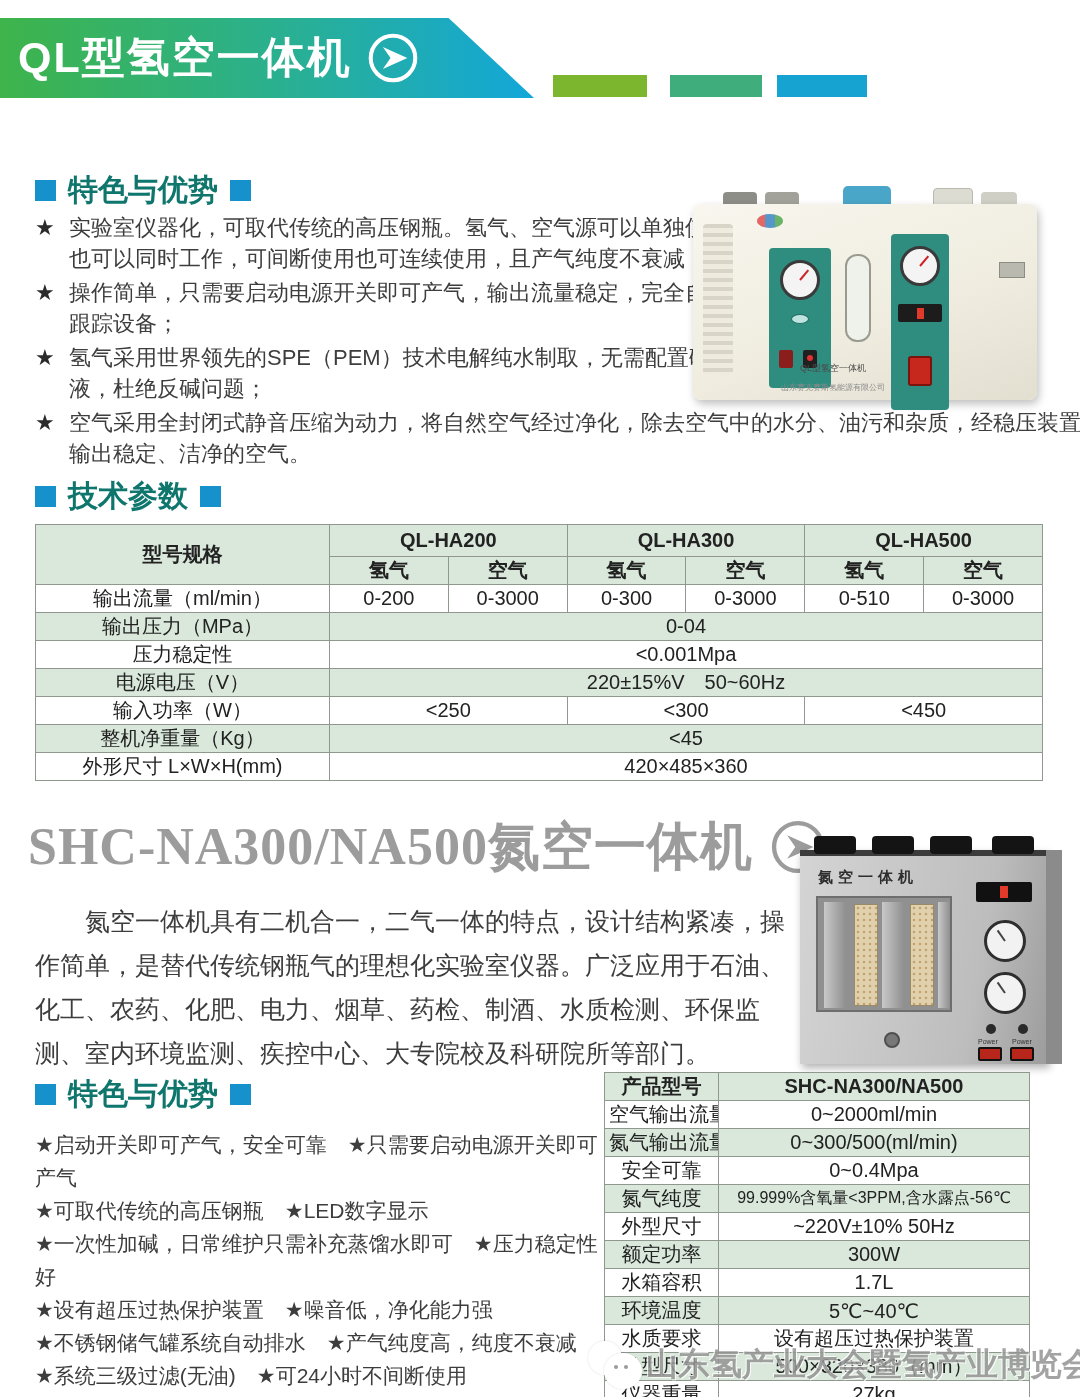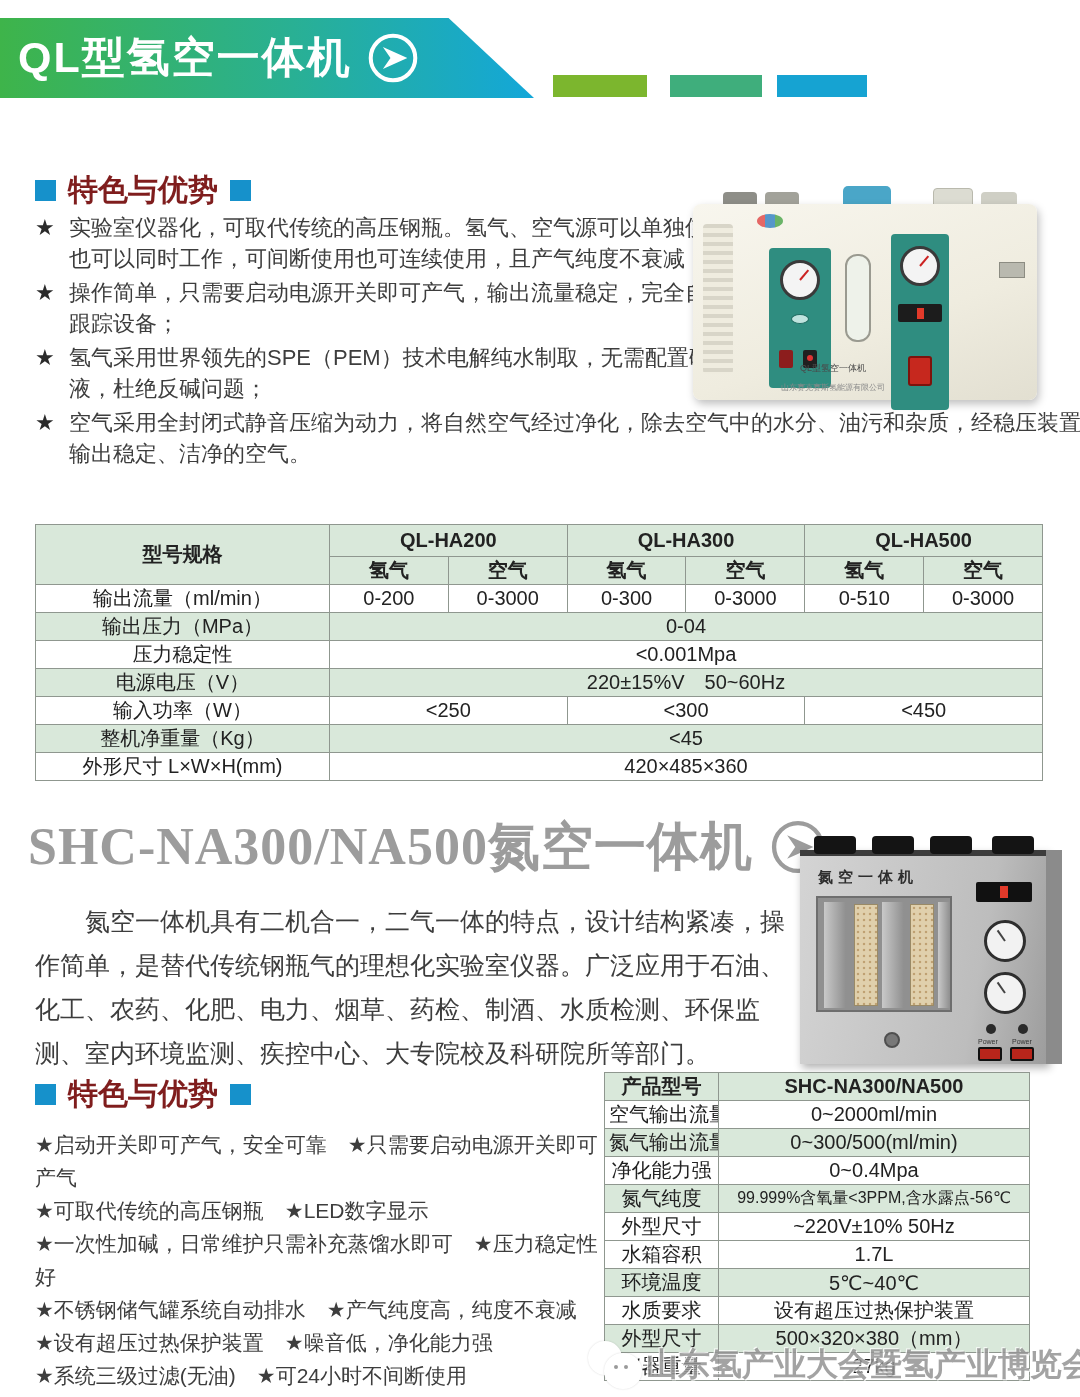--- a/index.html
+++ b/index.html
@@ -13,21 +13,21 @@
           display:flex;align-items:center;padding-left:18px;box-sizing:border-box;gap:14px;}
   .banner-title{font-size:43px;font-weight:bold;color:#fff;letter-spacing:2px;white-space:nowrap;}
   .banner-arrow{width:54px;height:54px;color:#fff;flex:0 0 auto;}
   .deco{position:absolute;top:69px;height:22px;}
   .deco.d1{left:553px;width:94px;background:#7cb62e;}
   .deco.d2{left:670px;width:92px;background:#3fae7c;}
   .deco.d3{left:777px;width:90px;background:#16a3d2;}
 
   
   .sec-head{position:absolute;display:flex;align-items:center;gap:12px;
-            font-size:30px;font-weight:bold;color:#7f1d1d;}
+            font-size:30px;font-weight:bold;color:#0f766e;}
   .sq{width:21px;height:21px;background:#1691cb;display:inline-block;}
 
   
   .feat1{position:absolute;left:35px;top:206px;width:1020px;list-style:none;margin:0;padding:0;}
   .feat1 li{position:relative;padding-left:34px;font-size:22px;line-height:31px;color:#3d3d3d;
             margin-bottom:3px;width:668px;}
   .feat1 li.wide{width:1014px;}
   .feat1 .star{position:absolute;left:0;top:0;color:#2b2b2b;}
 
   .feat2{position:absolute;left:35px;top:1122px;width:578px;list-style:none;margin:0;padding:0;}
@@ -192,20 +192,25 @@
             <i></i>
           </div>
         <div class="m1-rock"></div>
       </div>
       <div class="m1-port"></div>
       <div class="m1-label">QL型氢空一体机</div>
       <div class="m1-co">山东赛克赛斯氢能源有限公司</div>
     </div>
   </div>
 
+  <div class="sec-head" style="left:35px;top:470px;">
+    <span class="sq"></span>
+    <span>技术参数</span>
+    <span class="sq"></span>
+  </div>
 
   <table class="t1">
     <colgroup>
         <col style="width:294px">
         <col>
         <col>
         <col>
         <col>
         <col>
         <col>
@@ -307,22 +312,22 @@
   <div class="sec-head" style="left:35px;top:1068px;">
     <span class="sq"></span>
     <span>特色与优势</span>
     <span class="sq"></span>
   </div>
 
   <ul class="feat2">
     <li>★启动开关即可产气，安全可靠　★只需要启动电源开关即可产气</li>
     <li>★可取代传统的高压钢瓶　★LED数字显示</li>
     <li>★一次性加碱，日常维护只需补充蒸馏水即可　★压力稳定性好</li>
+    <li>★设有超压过热保护装置　★噪音低，净化能力强</li>
     <li>★不锈钢储气罐系统自动排水　★产气纯度高，纯度不衰减</li>
-    <li>★设有超压过热保护装置　★噪音低，净化能力强</li>
     <li>★系统三级过滤(无油)　★可24小时不间断使用</li>
     <li>★可满足国内外任何型号任何厂商生产　★使用寿命长，易维护的气相色谱仪配套使用</li>
   </ul>
 
   <table class="t2">
     <colgroup>
         <col style="width:114px">
         <col>
       </colgroup>
     <tbody>
@@ -332,30 +337,34 @@
     </tr>
     <tr>
       <td>空气输出流量</td>
       <td>0~2000ml/min</td>
     </tr>
     <tr class="g">
       <td>氮气输出流量</td>
       <td>0~300/500(ml/min)</td>
     </tr>
     <tr>
-      <td>净化能力强</td>
+      <td>安全可靠</td>
       <td>0~0.4Mpa</td>
     </tr>
     <tr class="g">
       <td>氮气纯度</td>
       <td class="small">99.999%含氧量&lt;3PPM,含水露点-56℃</td>
     </tr>
     <tr>
       <td>外型尺寸</td>
       <td>~220V±10% 50Hz</td>
+    </tr>
+    <tr class="g">
+      <td>额定功率</td>
+      <td>300W</td>
     </tr>
     <tr>
       <td>水箱容积</td>
       <td>1.7L</td>
     </tr>
     <tr class="g">
       <td>环境温度</td>
       <td>5℃~40℃</td>
     </tr>
     <tr>

